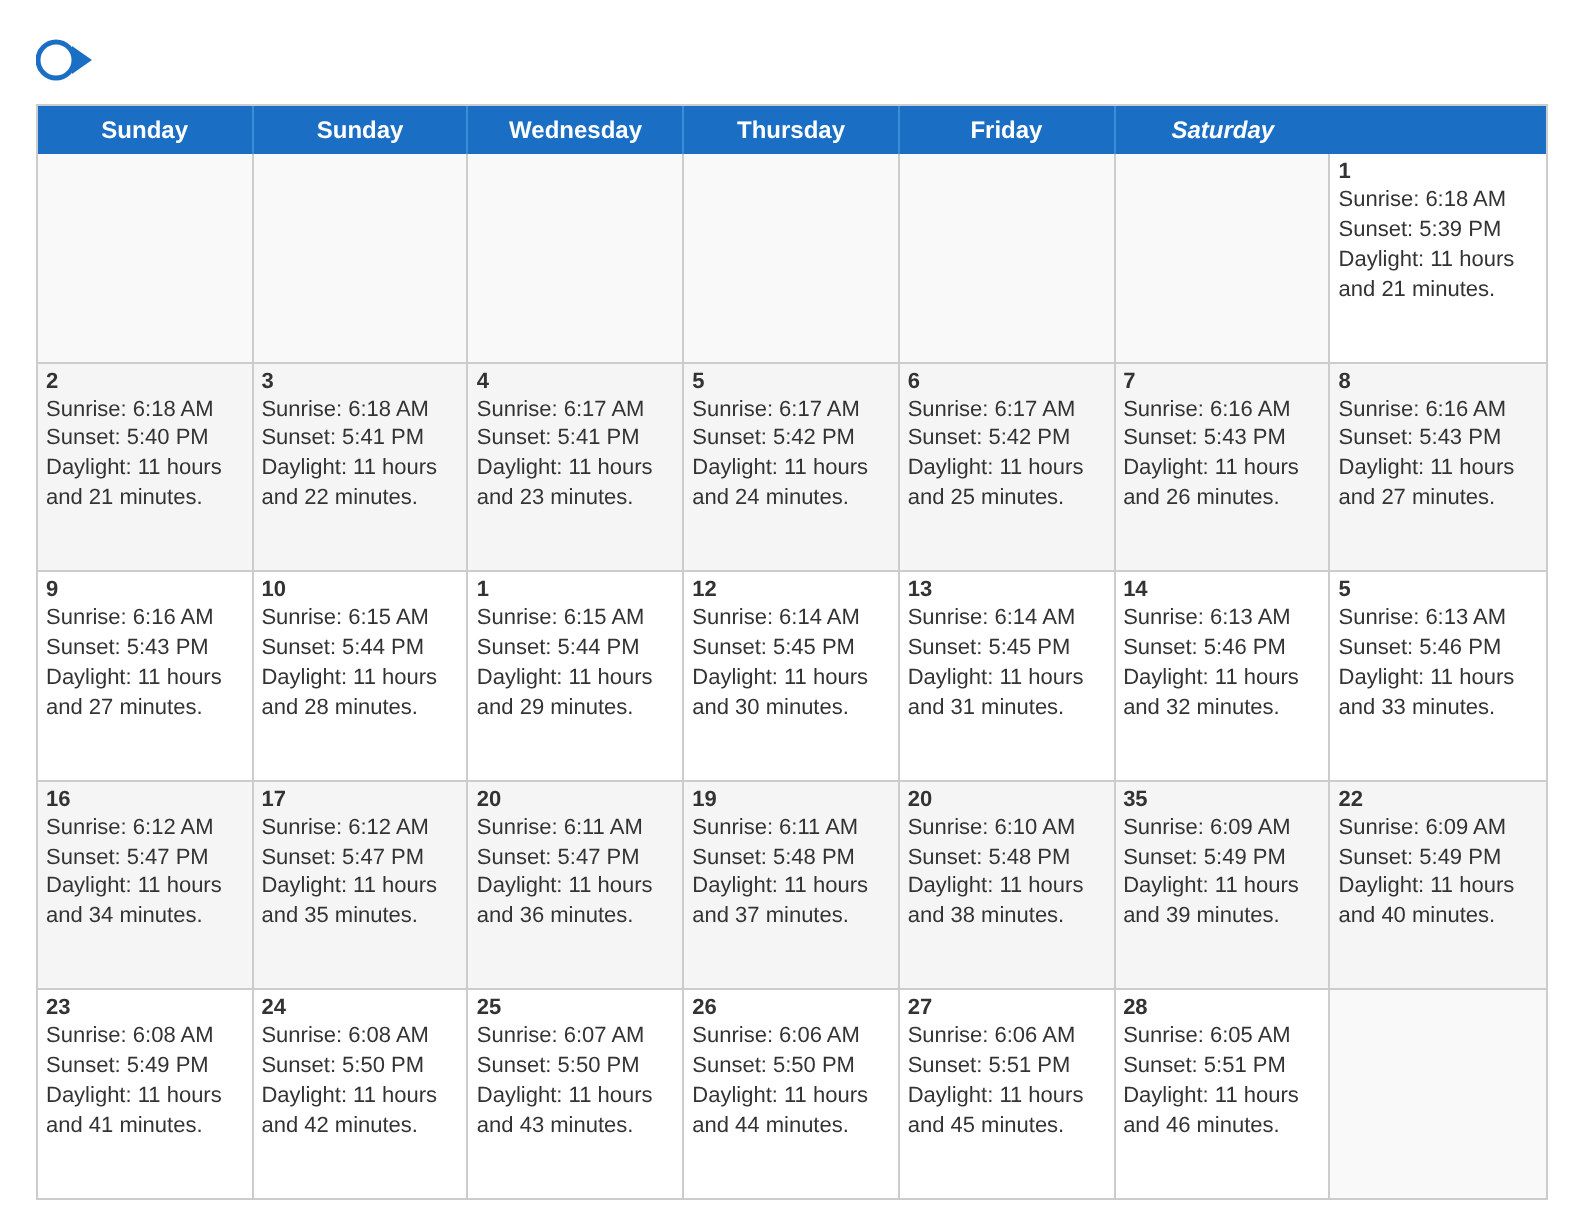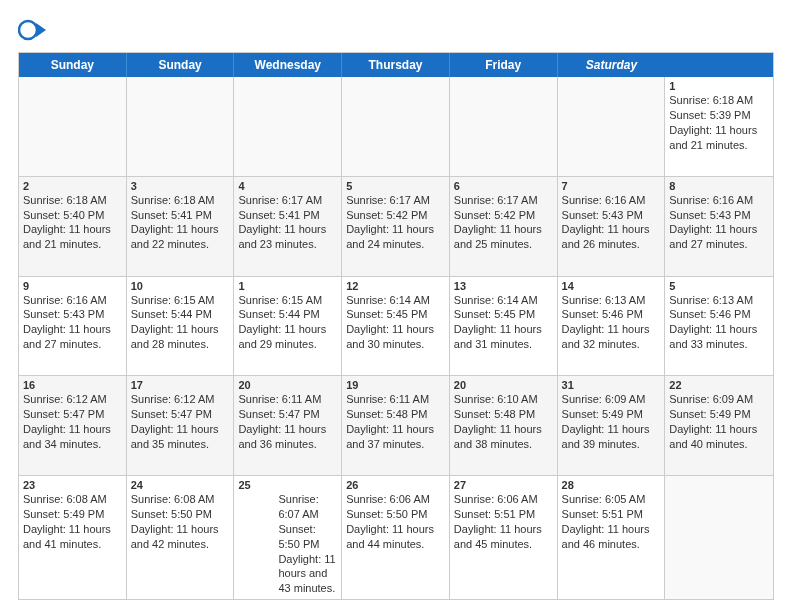--- a/index.html
+++ b/index.html
@@ -276,21 +276,21 @@
 Sunset: 5:48 PM
 Daylight: 11 hours and 37 minutes.</div>
           </div>
           <div class="cal-cell alt">
             <span class="day-num">20</span>
             <div class="cell-text" style="white-space: pre-line;">Sunrise: 6:10 AM
 Sunset: 5:48 PM
 Daylight: 11 hours and 38 minutes.</div>
           </div>
           <div class="cal-cell alt">
-            <span class="day-num">31</span>
+            <span class="day-num">35</span>
             <div class="cell-text" style="white-space: pre-line;">Sunrise: 6:09 AM
 Sunset: 5:49 PM
 Daylight: 11 hours and 39 minutes.</div>
           </div>
           <div class="cal-cell alt">
             <span class="day-num">22</span>
             <div class="cell-text" style="white-space: pre-line;">Sunrise: 6:09 AM
 Sunset: 5:49 PM
 Daylight: 11 hours and 40 minutes.</div>
           </div>
@@ -303,21 +303,21 @@
 Daylight: 11 hours and 41 minutes.</div>
           </div>
           <div class="cal-cell">
             <span class="day-num">24</span>
             <div class="cell-text" style="white-space: pre-line;">Sunrise: 6:08 AM
 Sunset: 5:50 PM
 Daylight: 11 hours and 42 minutes.</div>
           </div>
           <div class="cal-cell">
             <span class="day-num">25</span>
-            <div class="cell-text" style="white-space: pre-line; margin-left: 40px;">Sunrise: 6:07 AM
+            <div class="cell-text" style="white-space: pre-line;">Sunrise: 6:07 AM
 Sunset: 5:50 PM
 Daylight: 11 hours and 43 minutes.</div>
           </div>
           <div class="cal-cell">
             <span class="day-num">26</span>
             <div class="cell-text" style="white-space: pre-line;">Sunrise: 6:06 AM
 Sunset: 5:50 PM
 Daylight: 11 hours and 44 minutes.</div>
           </div>
           <div class="cal-cell">

